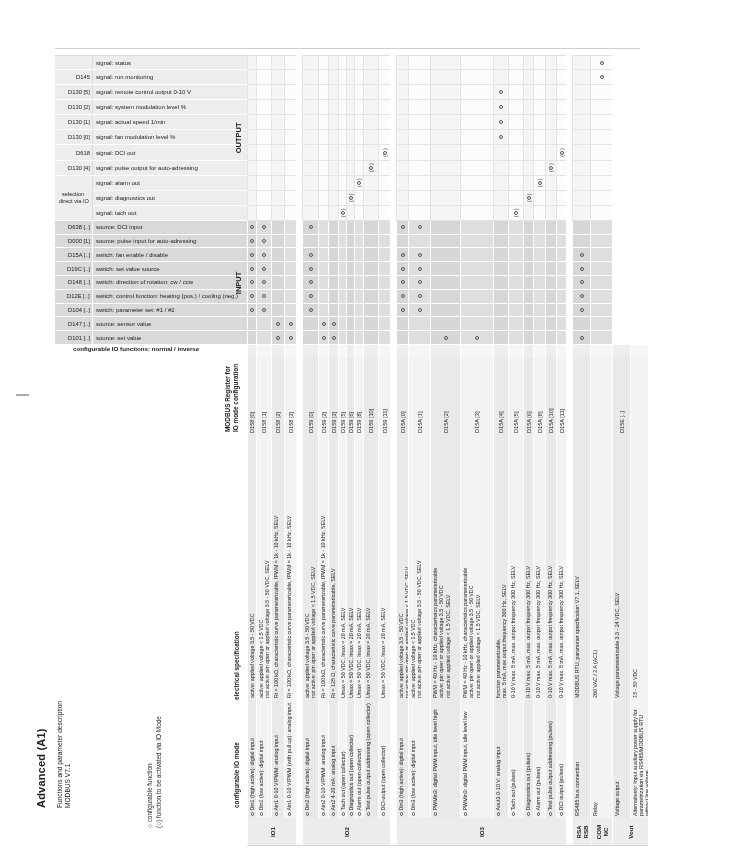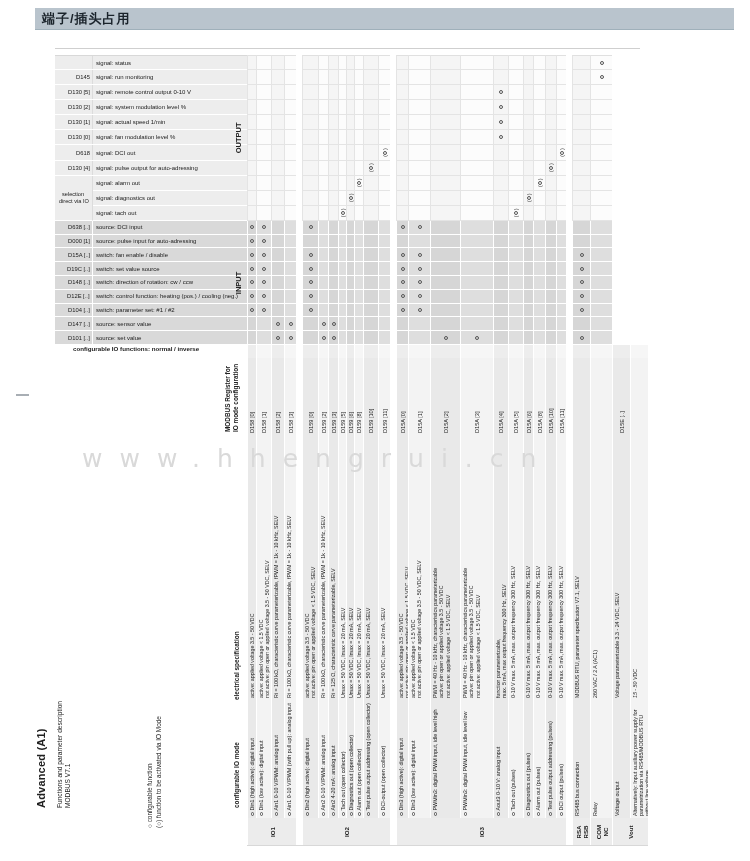--- a/index.html
+++ b/index.html
@@ -41,23 +41,20 @@
          font-family:"DejaVu Sans",sans-serif;pointer-events:none;}
   #wm-url{position:absolute;left:82px;top:444px;font-size:25px;letter-spacing:17px;color:#d9d9d9;
           font-family:"DejaVu Sans",sans-serif;pointer-events:none;white-space:nowrap;}
   #pagedash{position:absolute;left:16px;top:394px;width:13px;height:2px;background:#a8aeb4;}
 </style>
 </head>
 <body>
 
 <div id="page">
 
-  <div id="topbar">
-    <span>端子/插头占用</span>
-  </div>
 
   <div id="rotwrap">
     <div id="title-block" class="abs">
       <h1>Advanced (A1)</h1>
     </div>
     <div id="subtitle" class="abs">
       <div>Functions and parameter description</div>
       <div>MODBUS V7.1</div>
     </div>
     <div id="legend" class="abs">
@@ -1114,15 +1111,14 @@
       <div class="cell grp abs" style="left: 8px; top: 361px; width: 28px; height: 170px; border-top: 1px solid rgb(255, 255, 255);">IO3</div>
       <div class="cell grp abs" style="left: 8px; top: 537px; width: 28px; height: 18px; border-top: 1px solid rgb(255, 255, 255);">RSA
 RSB</div>
       <div class="cell grp abs" style="left: 8px; top: 555px; width: 28px; height: 22px; border-top: 1px solid rgb(255, 255, 255);">COM
 NC</div>
       <div class="cell grp abs" style="left: 8px; top: 577px; width: 28px; height: 36px; border-top: 1px solid rgb(255, 255, 255);">Vout</div>
       <div class="abs" style="left: 805px; top: 20px; width: 0px; height: 585px; border-left: 1px solid rgb(207, 207, 207);"></div>
       <div class="abs" style="left: 8px; top: 212px; width: 0px; height: 401px; border-left: 1px solid rgb(216, 216, 216);"></div>
     </div>
 
-  <div id="wm-url">www.hhengrui.cn</div>
   <div id="pagedash"></div>
 </div>
 
 </body></html>

